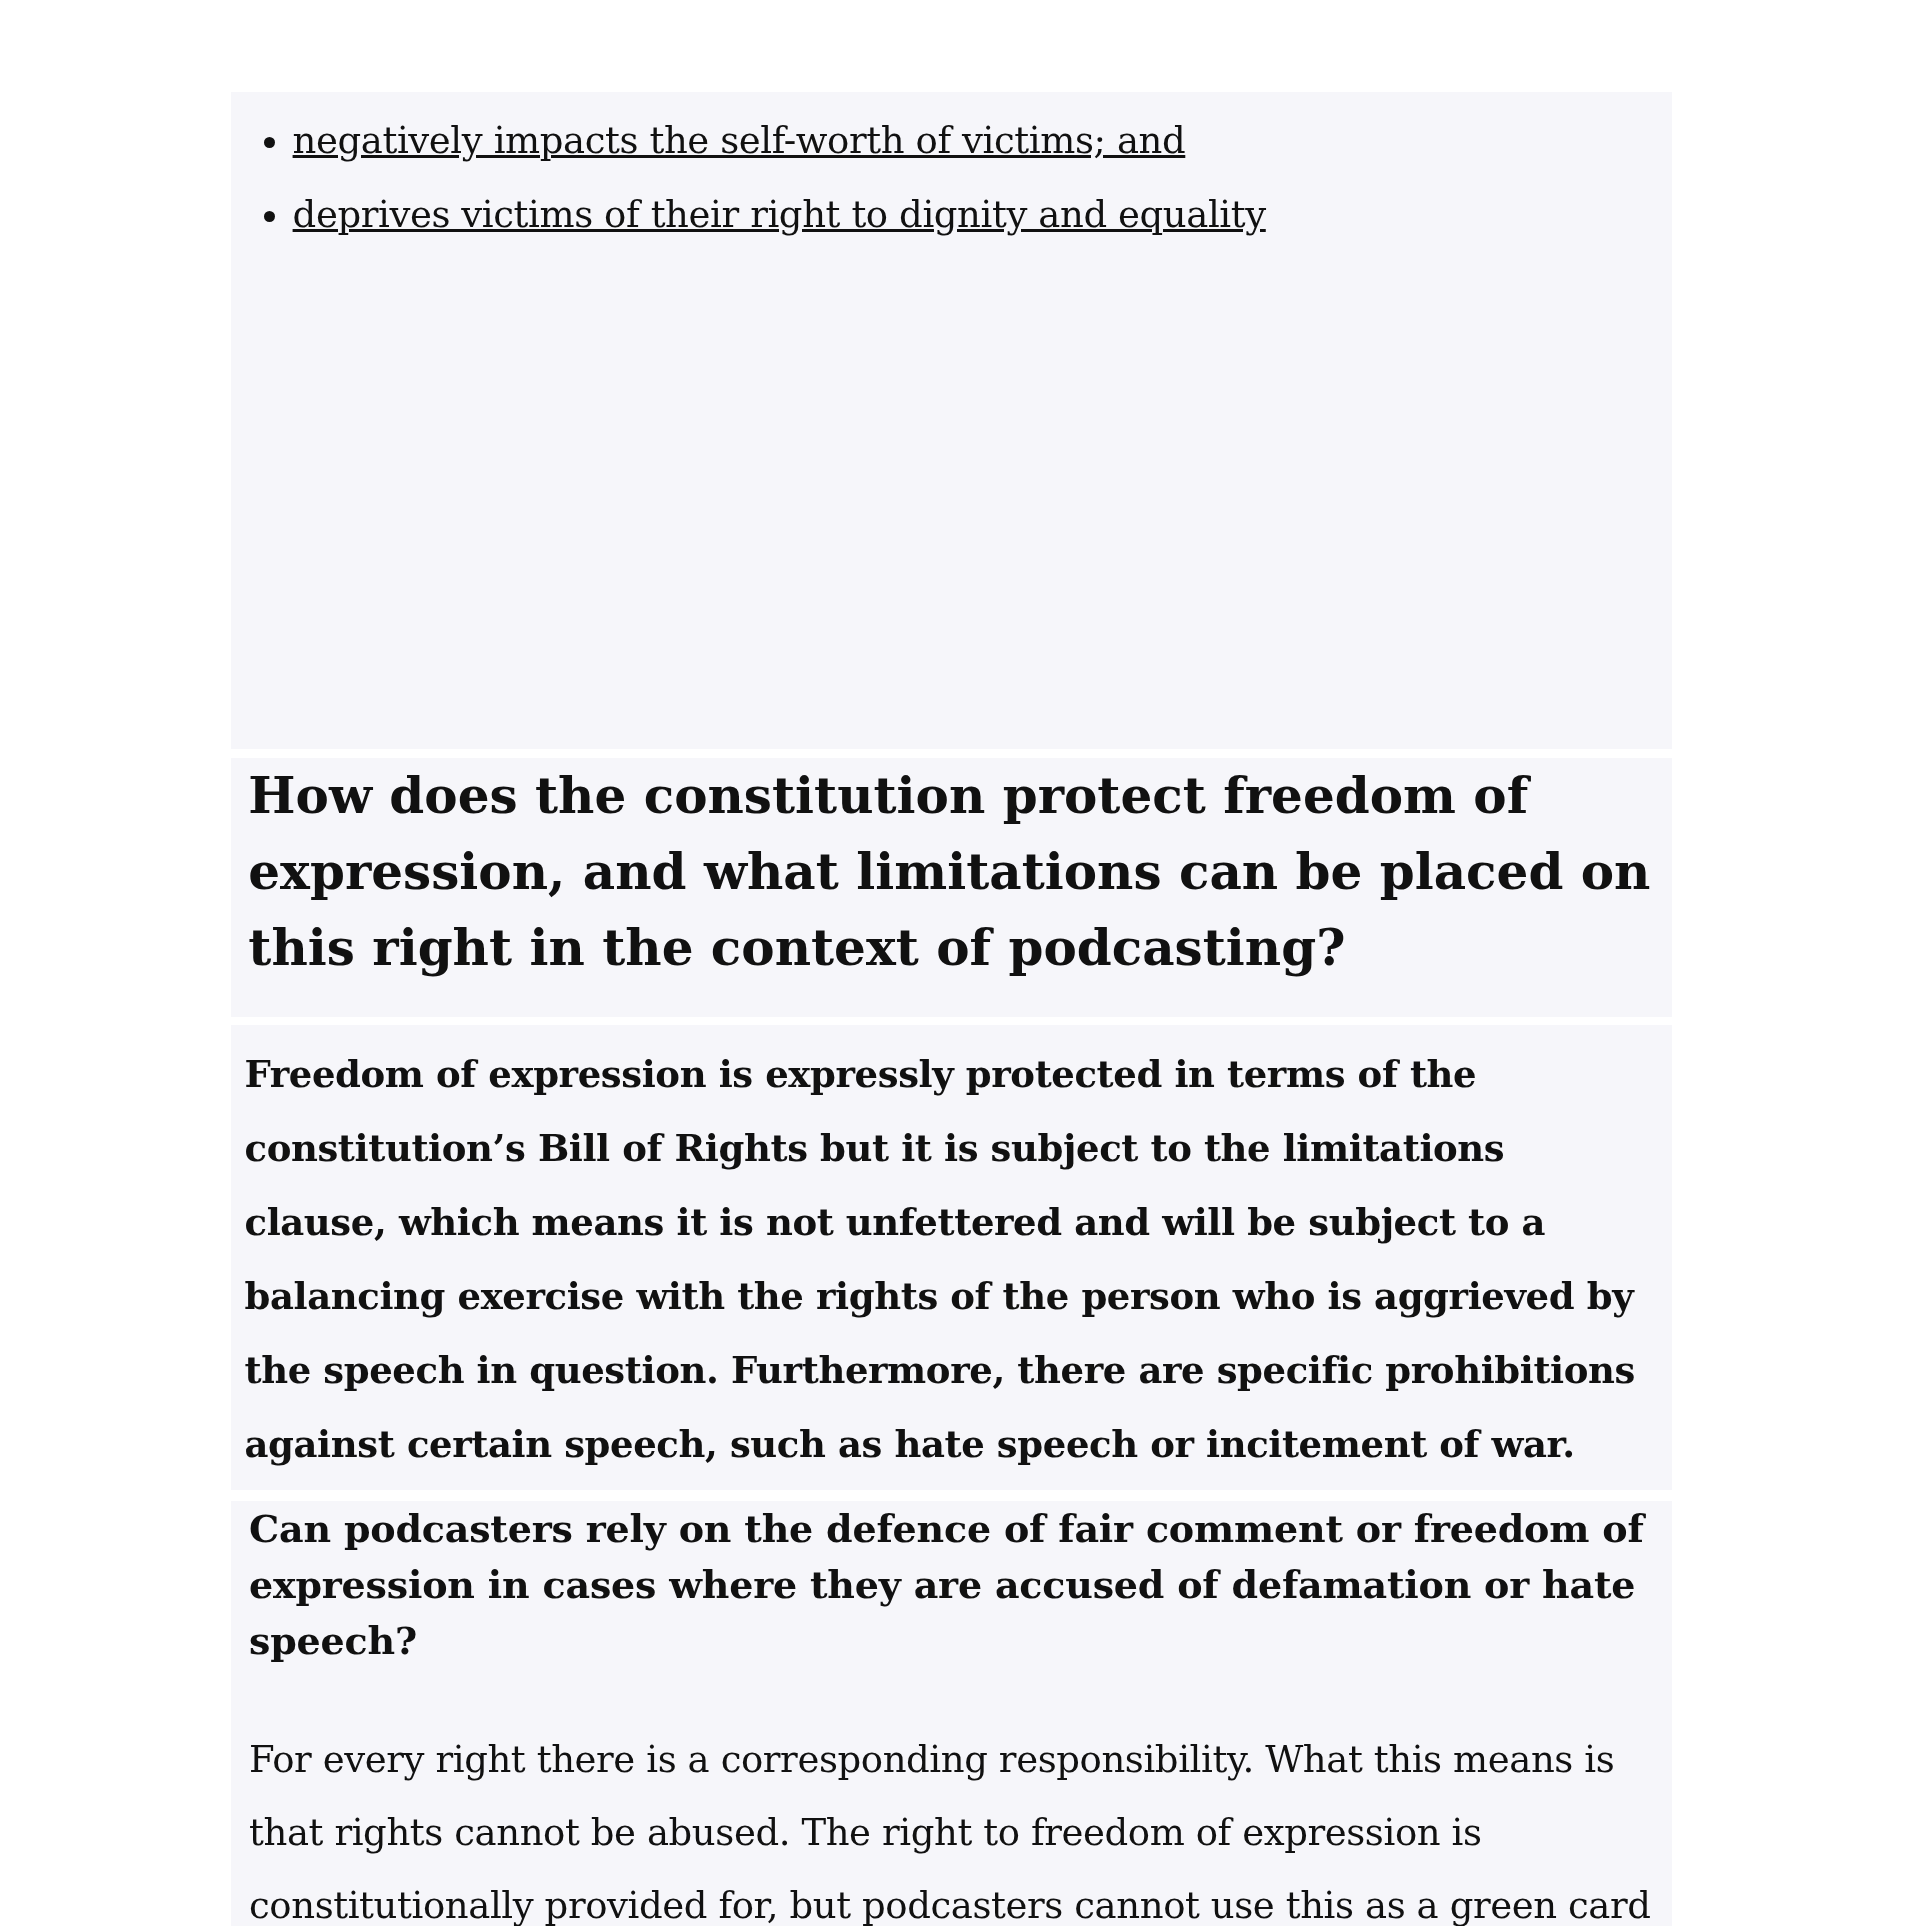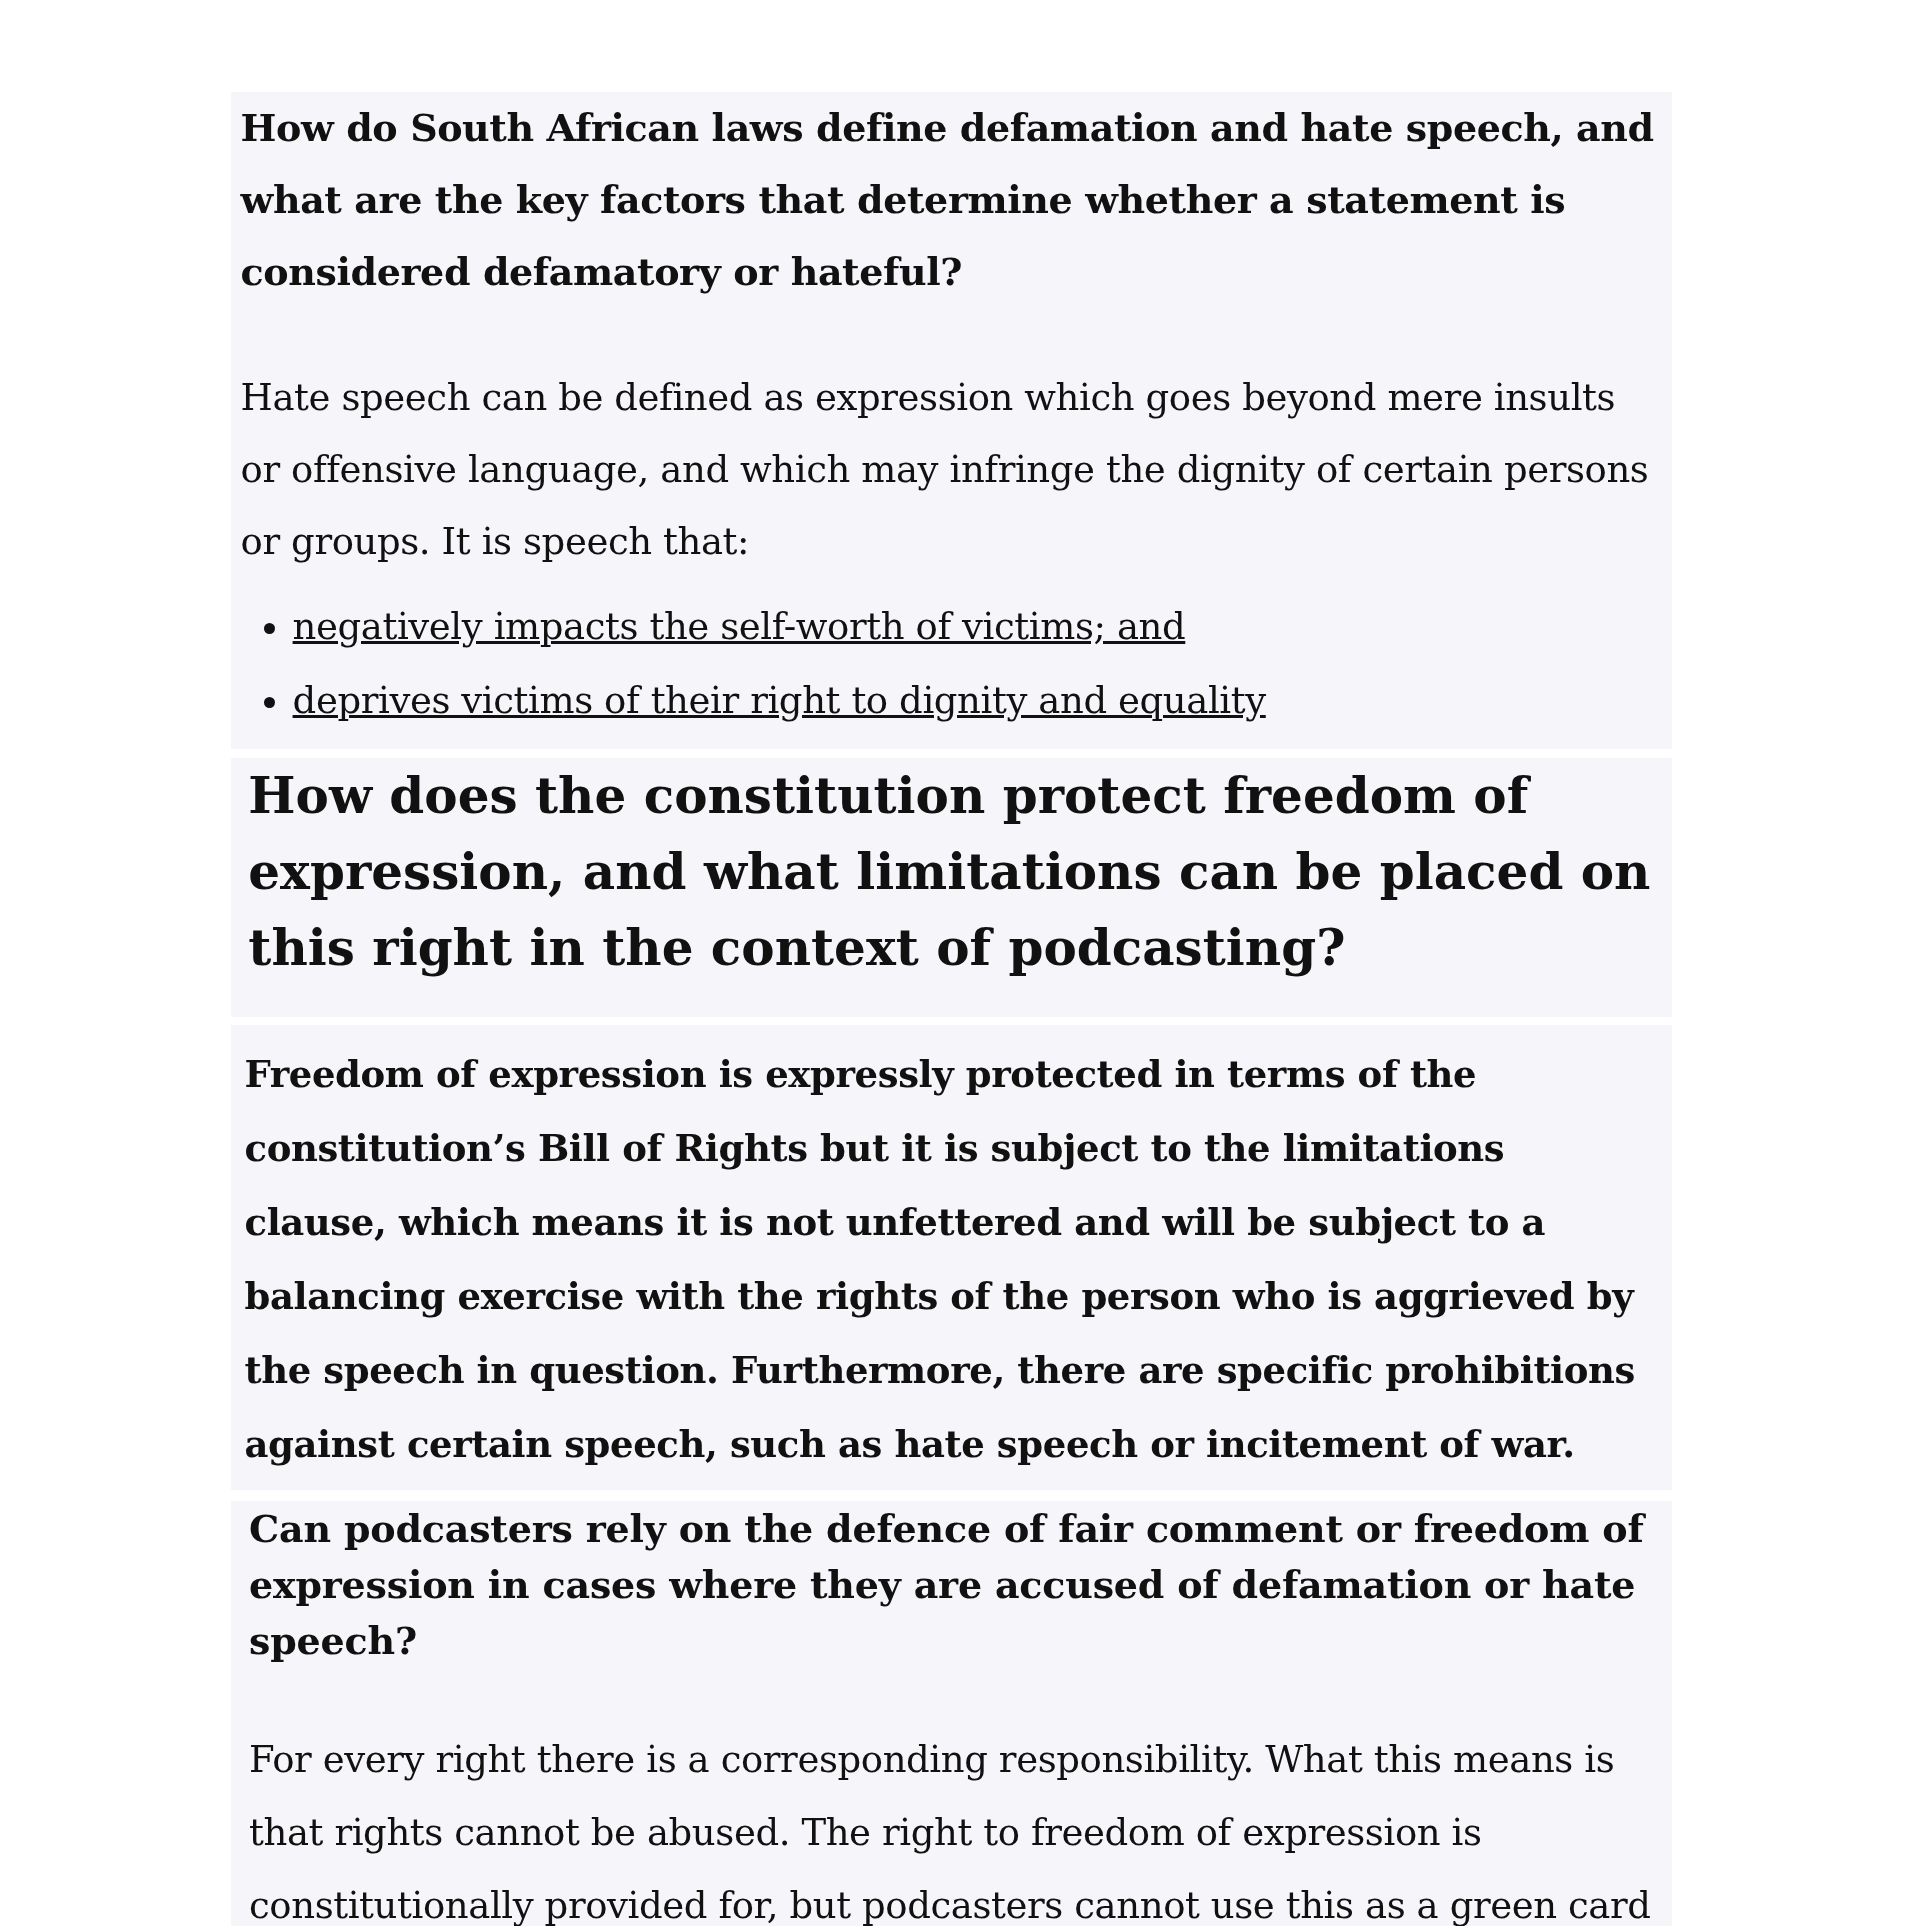--- a/index.html
+++ b/index.html
@@ -18,22 +18,20 @@
   .b1 p { margin-top:54px; }
   .b3 p { padding-top:11.6px; line-height:74px;font-weight:bold; }
   .b4 p { margin-top:54px; line-height:73px; }
   ul { margin:11.6px 0 0 0; padding:0 0 0 52px; font-size:37px; line-height:74px; letter-spacing:-0.4px;text-decoration:underline; }
   li { padding-left:0; }
 </style>
 </head>
 <body>
 
 <div class="block b1">
-  <h2 class="h-a">How do South African laws define defamation and hate speech, and what are the key factors that determine whether a statement is considered defamatory or hateful?</h2>
-  <p>Hate speech can be defined as expression which goes beyond mere insults or offensive language, and which may infringe the dignity of certain persons or groups. It is speech that:</p>
   <ul>
     <li>negatively impacts the self-worth of victims; and</li>
     <li>deprives victims of their right to dignity and equality</li>
   </ul>
 </div>
 
 <div class="block b2">
   <h2 class="h-b">How does the constitution protect freedom of expression, and what limitations can be placed on this right in the context of podcasting?</h2>
 </div>
 

